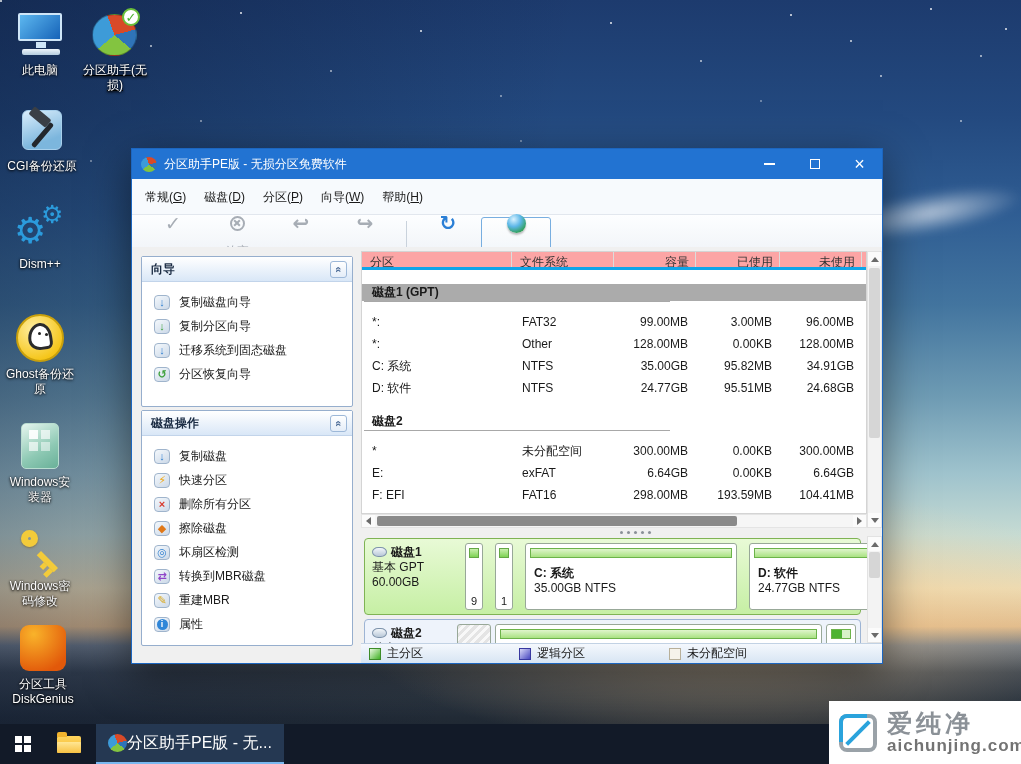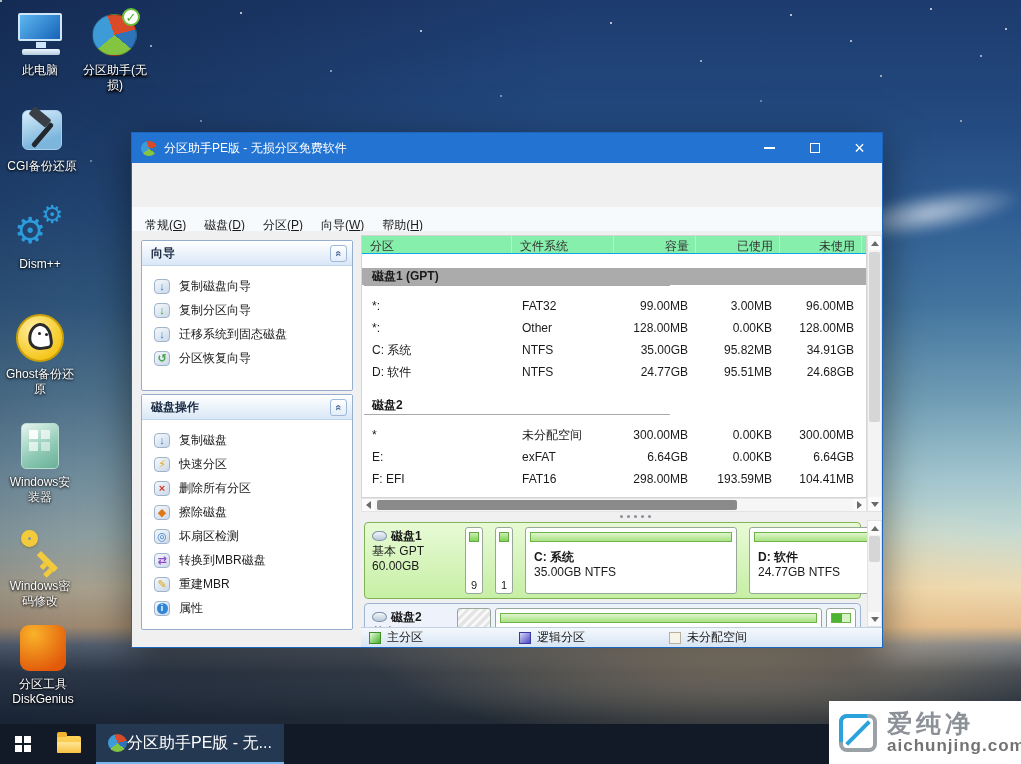--- a/index.html
+++ b/index.html
@@ -75,33 +75,33 @@
     transform:rotate(45deg);transform-origin:0 0;}
   .windows-password-icon .p2::before{content:"";position:absolute;right:9px;top:6px;width:5px;height:6px;background:#f3cb3a;}
   .windows-password-icon .p2::after{content:"";position:absolute;right:1px;top:6px;width:5px;height:9px;background:#f3cb3a;}
   
   .diskgenius-icon .p1{left:3px;top:3px;width:46px;height:46px;border-radius:9px;
     background:radial-gradient(circle at 30% 20%,#f9b32a,#e2590a 80%);}
   .diskgenius-icon .p2{left:3px;top:3px;width:46px;height:46px;display:flex;align-items:center;justify-content:center;
     color:#fff;font-size:28px;font-weight:bold;font-family:"DejaVu Sans Mono",monospace;}
 
   
-  #app-window{position:absolute;left:131px;top:132px;width:752px;height:516px;background:#f0f0f0;
+  #app-window{position:absolute;left:131px;top:148px;width:752px;height:516px;background:#f0f0f0;
     border:1px solid #1c66c0;box-shadow:0 12px 40px rgba(0,0,0,.5);font-size:12px;color:#1a1a1a;}
   .titlebar{height:30px;background:#2273d2;display:flex;align-items:center;padding-left:9px;gap:7px;}
   .pie-mini{width:16px;height:15px;border-radius:50%;flex:none;
     background:conic-gradient(from -20deg,#d84a28 0 95deg,#2f74b8 95deg 150deg,#83c440 150deg 250deg,#3d9bd8 250deg 360deg);}
   .title{color:#fff;font-size:12px;}
   .winbtns{margin-left:auto;display:flex;height:100%;}
   .wbtn{width:45px;height:100%;display:flex;align-items:center;justify-content:center;color:#fff;}
   .g-min{width:11px;height:2px;background:#fff;}
   .g-max{width:10px;height:10px;border:1px solid #fff;}
   .g-close{font-size:18px;line-height:1;}
 
-  .menubar{height:36px;background:#f7fafd;border-bottom:1px solid #e2e7ee;display:flex;align-items:center;padding-left:4px;margin-top:44px;}
+  .menubar{height:36px;background:#f7fafd;border-bottom:1px solid #e2e7ee;display:flex;align-items:center;padding-left:4px;}
   .mitem{padding:0 9px;height:22px;line-height:22px;}
 
   .toolbar{height:46px;background:linear-gradient(#fdfeff,#eef2f7);border-bottom:1px solid #d9dfe8;
     display:flex;align-items:center;padding-left:10px;gap:2px;}
   .tbtn{width:62px;height:42px;display:flex;flex-direction:column;align-items:center;justify-content:center;
     gap:12px;color:#3c4148;}
   .tbtn.disabled{color:#a7adb5;}
   .tbtn.selbox{width:auto;padding:0 10px;border:1px solid #78aee0;border-radius:3px;
     background:linear-gradient(#fefefe,#f0f5fa);}
   .tsep{width:1px;height:34px;background:#c9d2dc;margin:0 8px;}
@@ -134,22 +134,22 @@
   .sitem{display:flex;align-items:center;gap:9px;height:24px;padding-left:12px;}
   .sb-ic{width:16px;height:15px;flex:none;background:linear-gradient(145deg,#f4f8fc,#ccd9e8);
     border:1px solid #9fb4cc;border-radius:4px;display:flex;align-items:center;justify-content:center;}
   .sb-ic .gl{font-size:11px;font-weight:bold;font-style:normal;line-height:1;}
   .sb-ic .gl.info{background:#2f86d8;color:#fff;border-radius:50%;width:11px;height:11px;line-height:11px;
     font-size:9px;text-align:center;}
 
   
   #ptable{position:absolute;left:229px;top:4px;width:506px;height:263px;background:#fff;
     border:1px solid #d4d4d4;overflow:hidden;}
-  .thead{display:grid;grid-template-columns:150px 102px 82px 84px 82px;height:18px;background:#86efac;
-    border-bottom:1px solid #0ea5e9;}
+  .thead{display:grid;grid-template-columns:150px 102px 82px 84px 82px;height:18px;background:#fca5a5;
+    border-bottom:3px solid #0ea5e9;}
   .th{padding:2px 6px 0 8px;border-right:1px solid #dcdcdc;color:#333;overflow:hidden;white-space:nowrap;}
   .th.r{text-align:right;}
   .gbar{height:17px;margin-top:14px;background:#ababab;font-weight:bold;padding-left:10px;line-height:17px;}
   .gbar.plain{background:transparent;}
   .gline{width:306px;border-bottom:1px solid #a8a8a8;margin-left:2px;}
   .rows{margin-top:9px;}
   .trow{display:grid;grid-template-columns:150px 102px 82px 84px 82px;height:22px;line-height:22px;}
   .td{padding:0 6px 0 10px;overflow:hidden;white-space:nowrap;}
   .td.r{text-align:right;padding-right:8px;}
 

